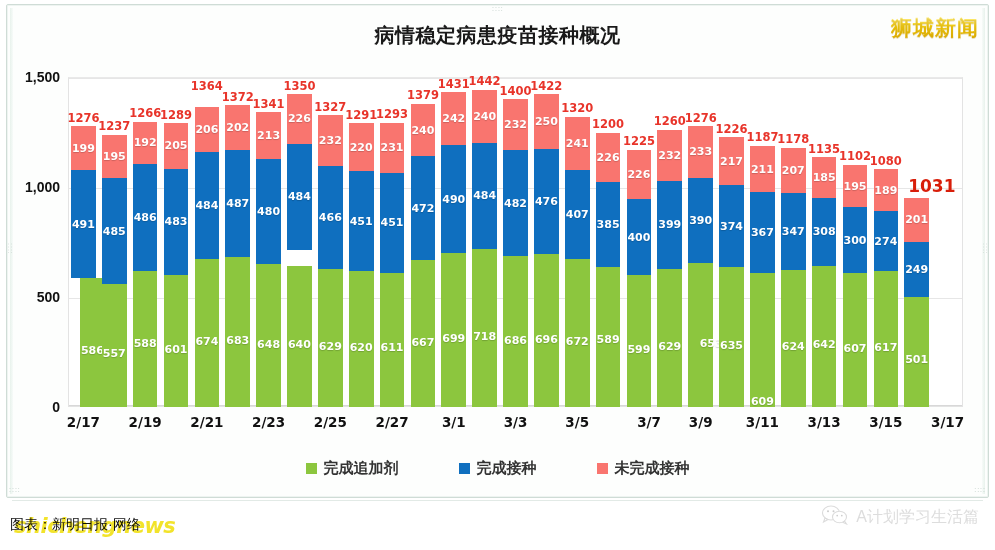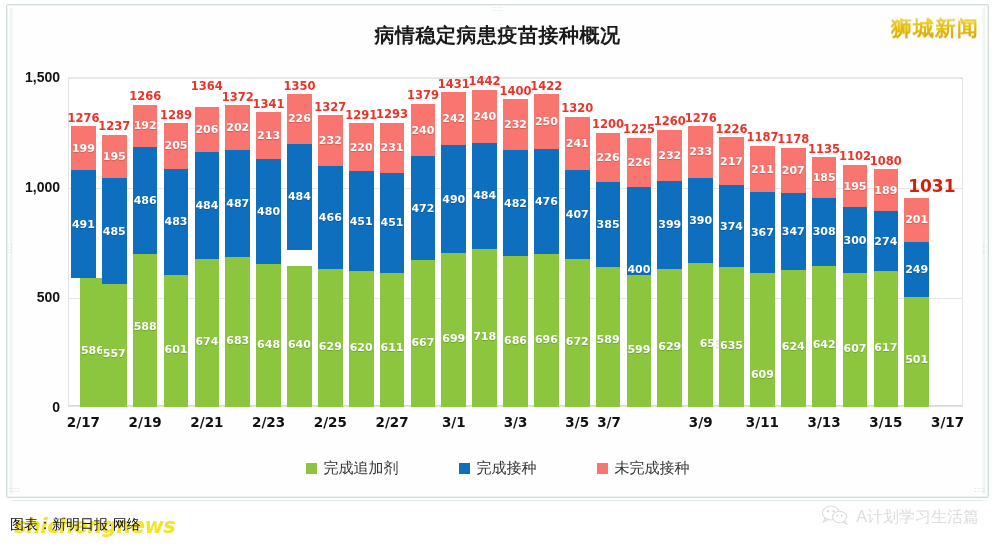--- a/index.html
+++ b/index.html
@@ -168,21 +168,21 @@
   .legend {
     position: absolute;
     left: 0; top: 459px; width: 995px;
     display: flex;
     justify-content: center;
     gap: 60px;
     align-items: center;
   }
   .legend-item { display: flex; align-items: center; gap: 7px; }
   .legend-swatch { width: 11px; height: 11px; display: inline-block; }
-  .legend-text { font-size: 15px; color: #333; }
+  .legend-text { font-size: 15px; color: #333; font-weight: bold; }
 
   
   .source-note {
     position: absolute;
     left: 10px; top: 516px;
     font-size: 14px;
     color: #111;
     white-space: nowrap;
   }
   .watermark {
@@ -270,21 +270,21 @@
         </div>
         <div class="total-label">1237</div>
       </div>
       <div class="bar-col" style="left: 64.8103px; width: 24.6897px;">
         <div class="seg seg-pink" style="height: 42.24px;">
           <span class="seg-label">192</span>
         </div>
         <div class="seg seg-blue" style="height: 106.92px;">
           <span class="seg-label">486</span>
         </div>
-        <div class="seg seg-green" style="height: 153px; align-items: flex-start; padding-top: 67.2672px;">
+        <div class="seg seg-green" style="height: 136px; align-items: flex-start; padding-top: 67.2672px;">
           <span class="seg-label">588</span>
         </div>
         <div class="total-label">1266</div>
       </div>
       <div class="bar-col" style="left: 95.6724px; width: 24.6897px;">
         <div class="seg seg-pink" style="height: 45.1px;">
           <span class="seg-label">205</span>
         </div>
         <div class="seg seg-blue" style="height: 106.26px;">
           <span class="seg-label">483</span>
@@ -459,21 +459,21 @@
         </div>
         <div class="seg seg-green" style="height: 140px; align-items: flex-start; padding-top: 67.3816px;">
           <span class="seg-label">589</span>
         </div>
         <div class="total-label">1200</div>
       </div>
       <div class="bar-col" style="left: 558.603px; width: 24.6897px;">
         <div class="seg seg-pink" style="height: 49.72px;">
           <span class="seg-label">226</span>
         </div>
-        <div class="seg seg-blue" style="height: 88px; align-items: flex-end;">
+        <div class="seg seg-blue" style="height: 76px;">
           <span class="seg-label">400</span>
         </div>
         <div class="seg seg-green" style="height: 131.78px; align-items: flex-start; padding-top: 68.5256px;">
           <span class="seg-label">599</span>
         </div>
         <div class="total-label">1225</div>
       </div>
       <div class="bar-col" style="left: 589.466px; width: 24.6897px;">
         <div class="seg seg-pink" style="height: 51.04px;">
           <span class="seg-label">232</span>
@@ -510,21 +510,21 @@
         </div>
         <div class="total-label">1226</div>
       </div>
       <div class="bar-col" style="left: 682.052px; width: 24.6897px;">
         <div class="seg seg-pink" style="height: 46.42px;">
           <span class="seg-label">211</span>
         </div>
         <div class="seg seg-blue" style="height: 80.74px;">
           <span class="seg-label">367</span>
         </div>
-        <div class="seg seg-green" style="height: 133.98px; align-items: center; padding-top: 69.6696px;">
+        <div class="seg seg-green" style="height: 133.98px; align-items: flex-end; padding-top: 69.6696px;">
           <span class="seg-label">609</span>
         </div>
         <div class="total-label">1187</div>
       </div>
       <div class="bar-col" style="left: 712.914px; width: 24.6897px;">
         <div class="seg seg-pink" style="height: 45.54px;">
           <span class="seg-label">207</span>
         </div>
         <div class="seg seg-blue" style="height: 76.34px;">
           <span class="seg-label">347</span>
@@ -587,21 +587,21 @@
   <div class="xticks" id="xticks">
       <div class="xtick" style="left: 15.431px;">2/17</div>
       <div class="xtick" style="left: 77.1552px;">2/19</div>
       <div class="xtick" style="left: 138.879px;">2/21</div>
       <div class="xtick" style="left: 200.603px;">2/23</div>
       <div class="xtick" style="left: 262.328px;">2/25</div>
       <div class="xtick" style="left: 324.052px;">2/27</div>
       <div class="xtick" style="left: 385.776px;">3/1</div>
       <div class="xtick" style="left: 447.5px;">3/3</div>
       <div class="xtick" style="left: 509.224px;">3/5</div>
-      <div class="xtick" style="left: 541px;">3/7</div>
+      <div class="xtick" style="left: 581px;">3/7</div>
       <div class="xtick" style="left: 632.672px;">3/9</div>
       <div class="xtick" style="left: 694.397px;">3/11</div>
       <div class="xtick" style="left: 756.121px;">3/13</div>
       <div class="xtick" style="left: 817.845px;">3/15</div>
       <div class="xtick" style="left: 879.569px;">3/17</div>
     </div>
 
   <div class="legend" id="legend">
       <div class="legend-item">
         <span class="legend-swatch" style="background: rgb(140, 198, 62);"></span>

